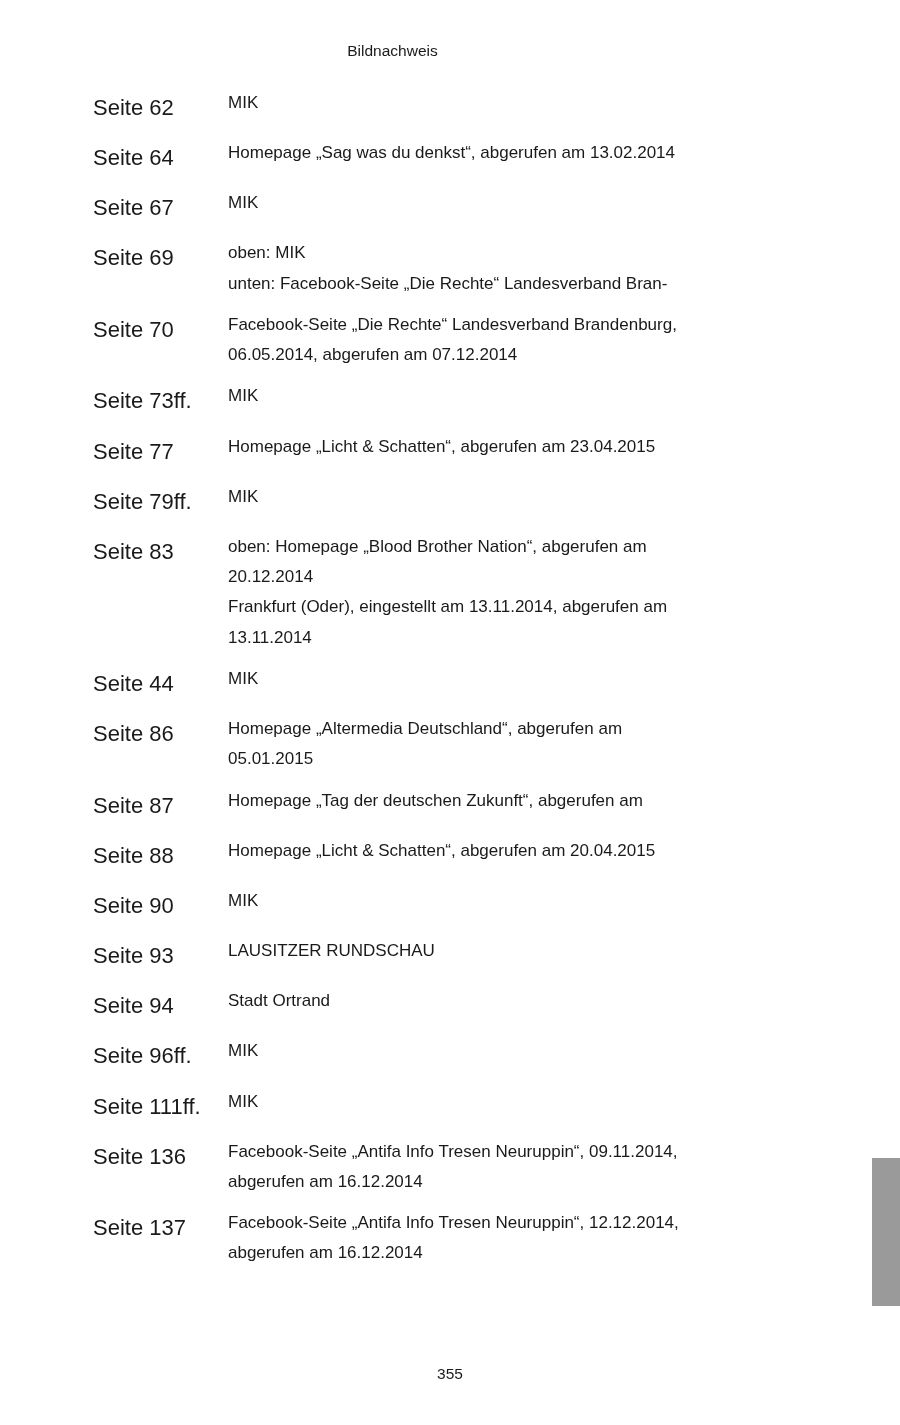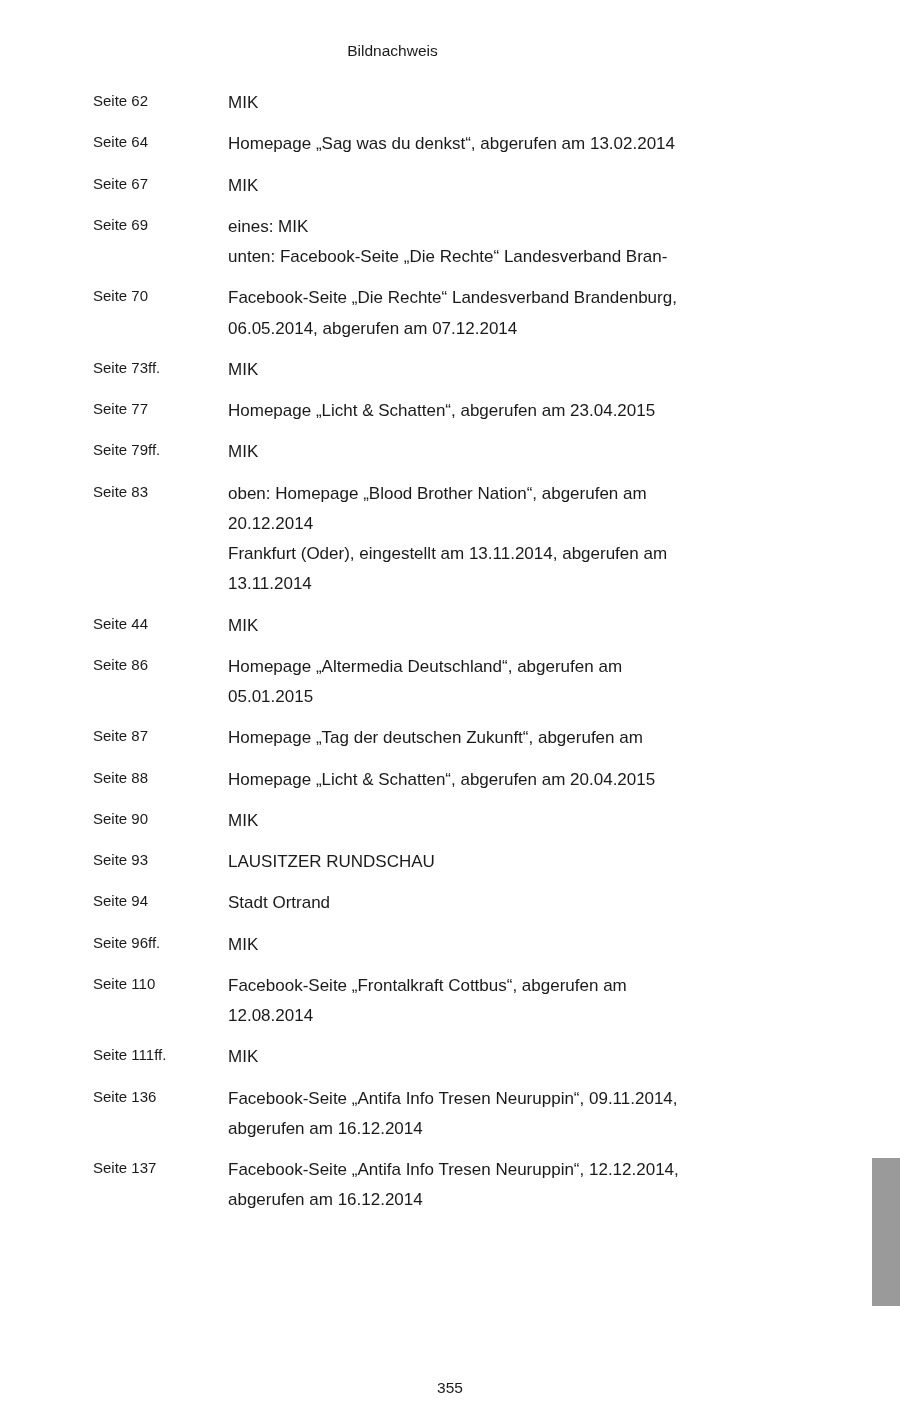--- a/index.html
+++ b/index.html
@@ -36,37 +36,37 @@
     left: 93px;
     width: 730px;
   }
   .entry {
     display: flex;
     align-items: flex-start;
     margin-bottom: 11px;
   }
   .entry-label {
     flex: 0 0 135px;
-    font-size: 15px;
+    font-size: 22px;
     line-height: 1.78;
     color: #1a1a1a;
     white-space: nowrap;
   }
   .entry-value {
     flex: 1 1 auto;
     font-size: 17px;
     line-height: 1.78;
     color: #1a1a1a;
   }
   .entry-value .line {
     display: block;
   }
   .page-number {
     position: absolute;
-    bottom: 28px;
+    bottom: 42px;
     left: 0;
     width: 900px;
     text-align: center;
     font-size: 15.5px;
     color: #1a1a1a;
   }
   .edge-tab {
     position: absolute;
     right: 0;
     top: 1158px;
@@ -97,21 +97,21 @@
       </div>
       <div class="entry">
         <div class="entry-label">Seite 67</div>
         <div class="entry-value">
           <span class="line">MIK</span>
         </div>
       </div>
       <div class="entry">
         <div class="entry-label">Seite 69</div>
         <div class="entry-value">
-          <span class="line">eines: MIK</span>
+          <span class="line">oben: MIK</span>
           <span class="line">unten: Facebook-Seite „Die Rechte“ Landesverband Bran-</span>
         </div>
       </div>
       <div class="entry">
         <div class="entry-label">Seite 70</div>
         <div class="entry-value">
           <span class="line">Facebook-Seite „Die Rechte“ Landesverband Brandenburg,</span>
           <span class="line">06.05.2014, abgerufen am 07.12.2014</span>
         </div>
       </div>
@@ -185,27 +185,20 @@
           <span class="line">Stadt Ortrand</span>
         </div>
       </div>
       <div class="entry">
         <div class="entry-label">Seite 96ff.</div>
         <div class="entry-value">
           <span class="line">MIK</span>
         </div>
       </div>
       <div class="entry">
-        <div class="entry-label">Seite 110</div>
-        <div class="entry-value">
-          <span class="line">Facebook-Seite „Frontalkraft Cottbus“, abgerufen am</span>
-          <span class="line">12.08.2014</span>
-        </div>
-      </div>
-      <div class="entry">
         <div class="entry-label">Seite 111ff.</div>
         <div class="entry-value">
           <span class="line">MIK</span>
         </div>
       </div>
       <div class="entry">
         <div class="entry-label">Seite 136</div>
         <div class="entry-value">
           <span class="line">Facebook-Seite „Antifa Info Tresen Neuruppin“, 09.11.2014,</span>
           <span class="line">abgerufen am 16.12.2014</span>

